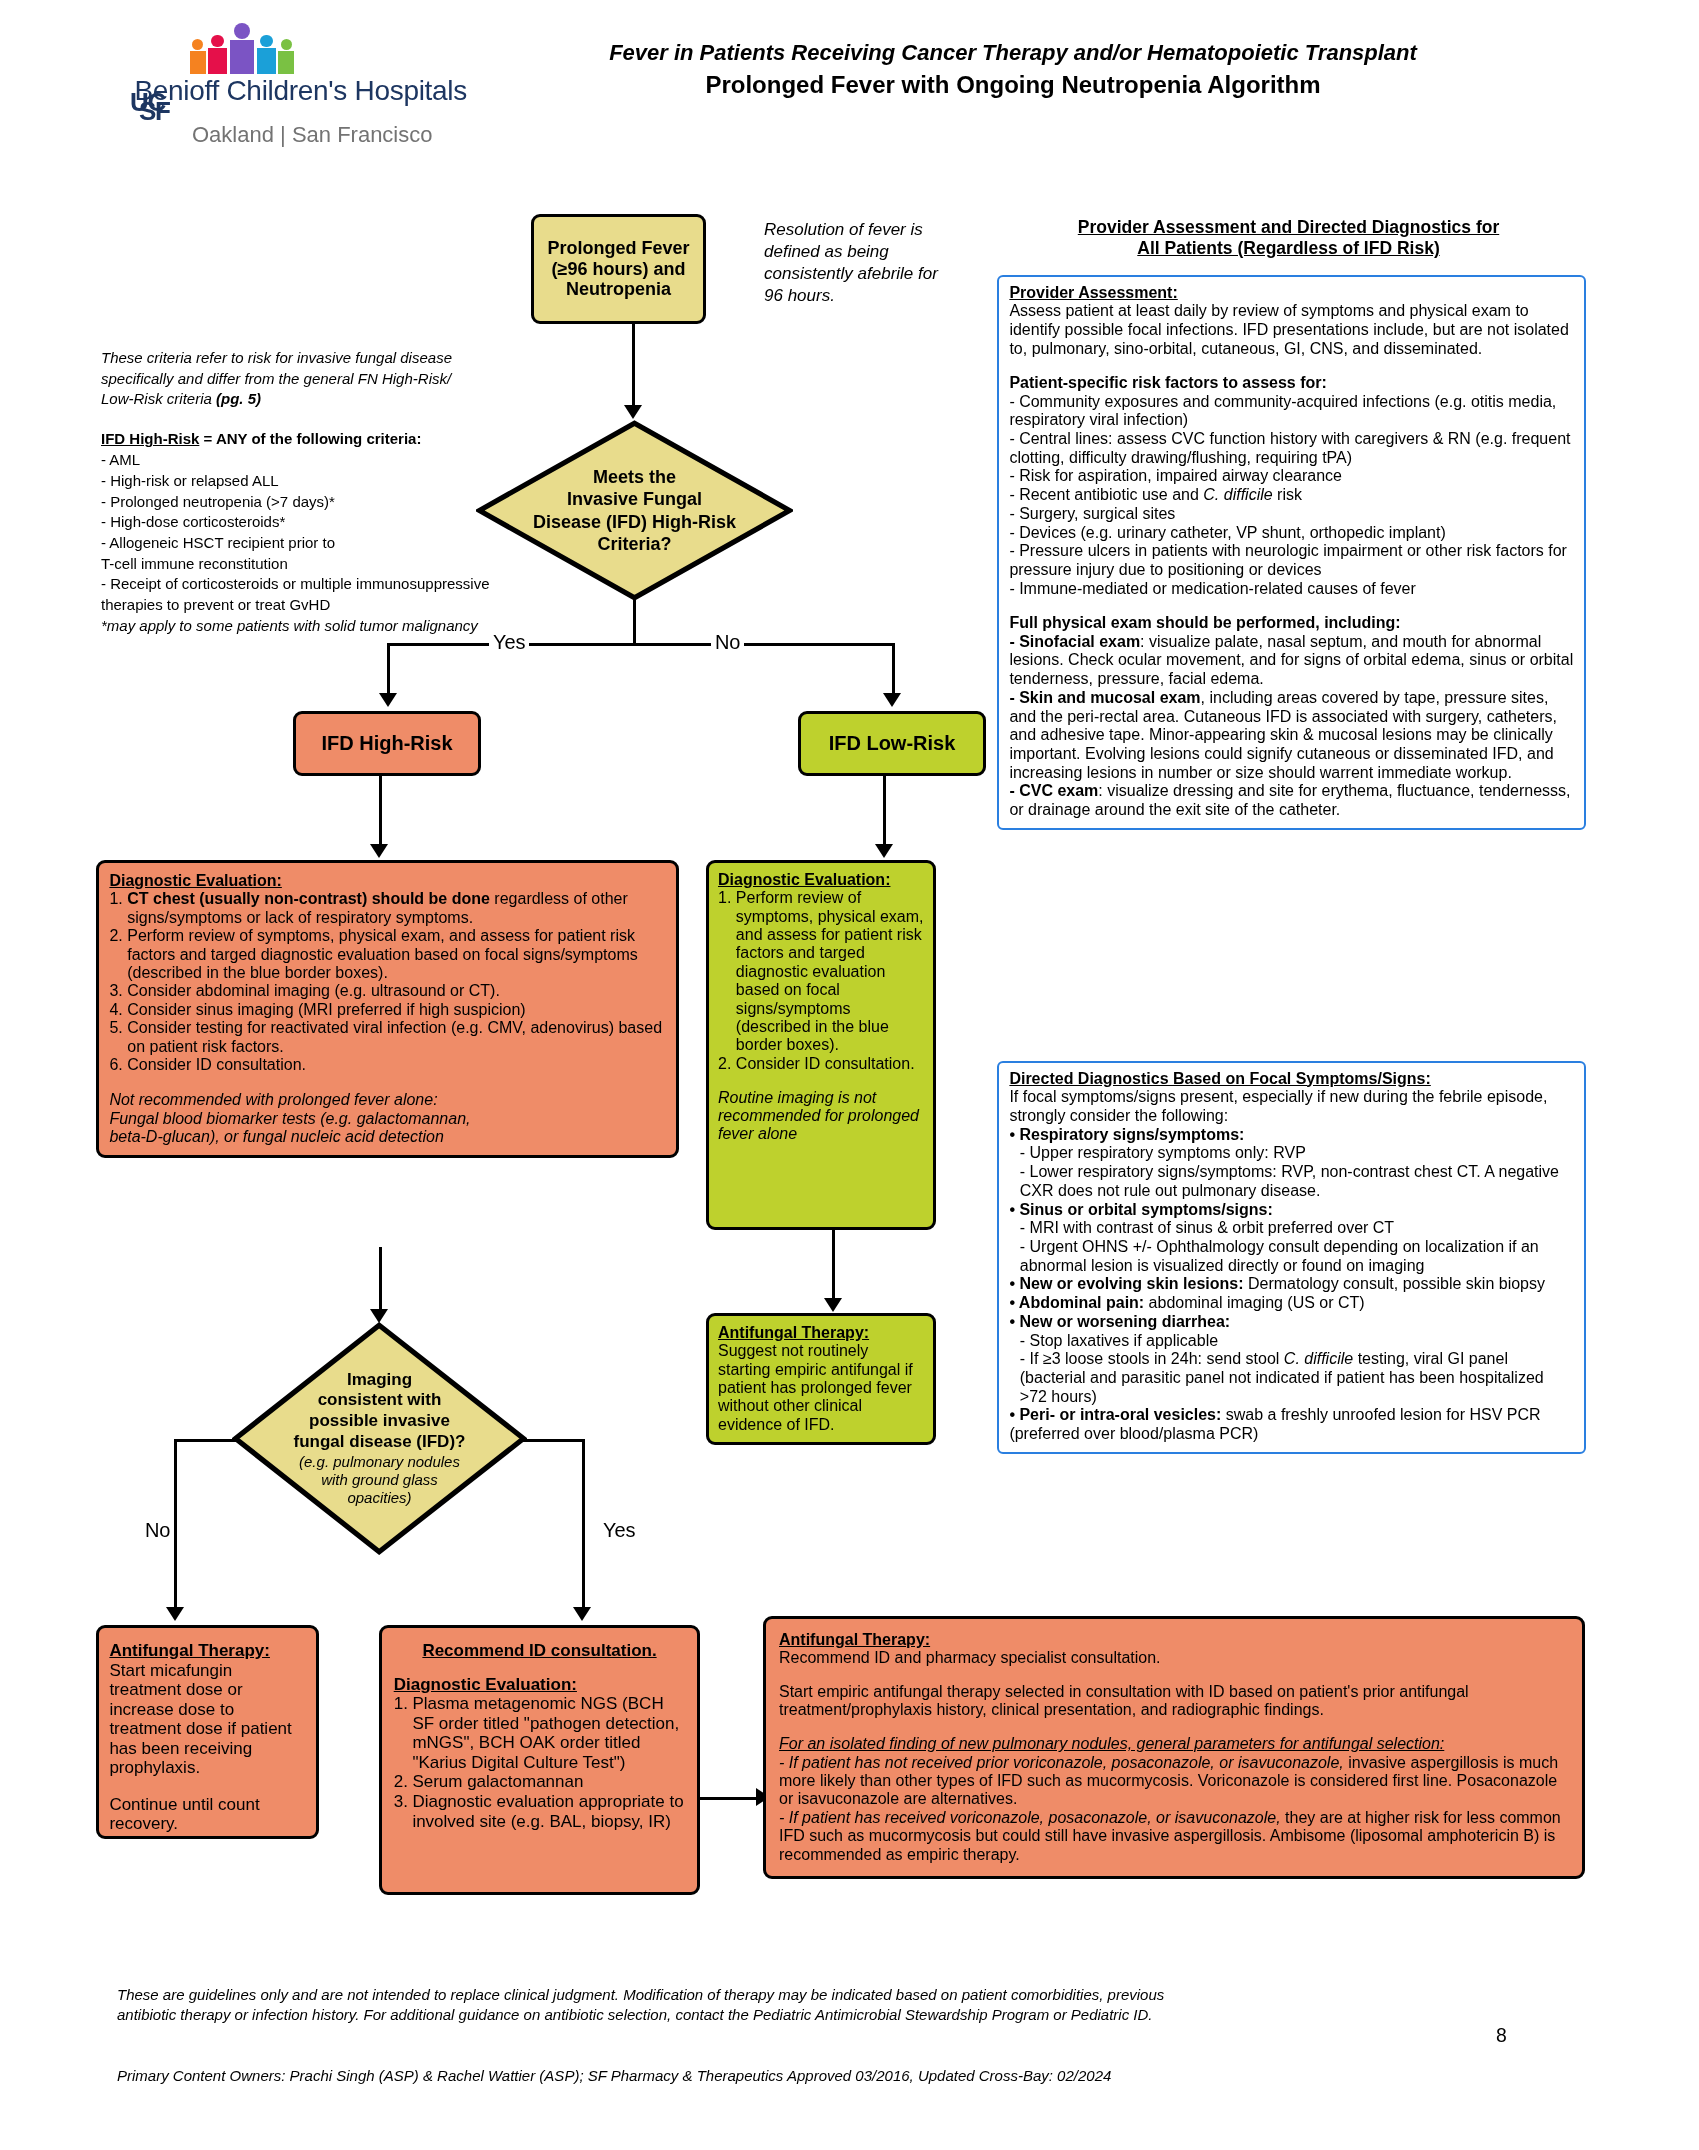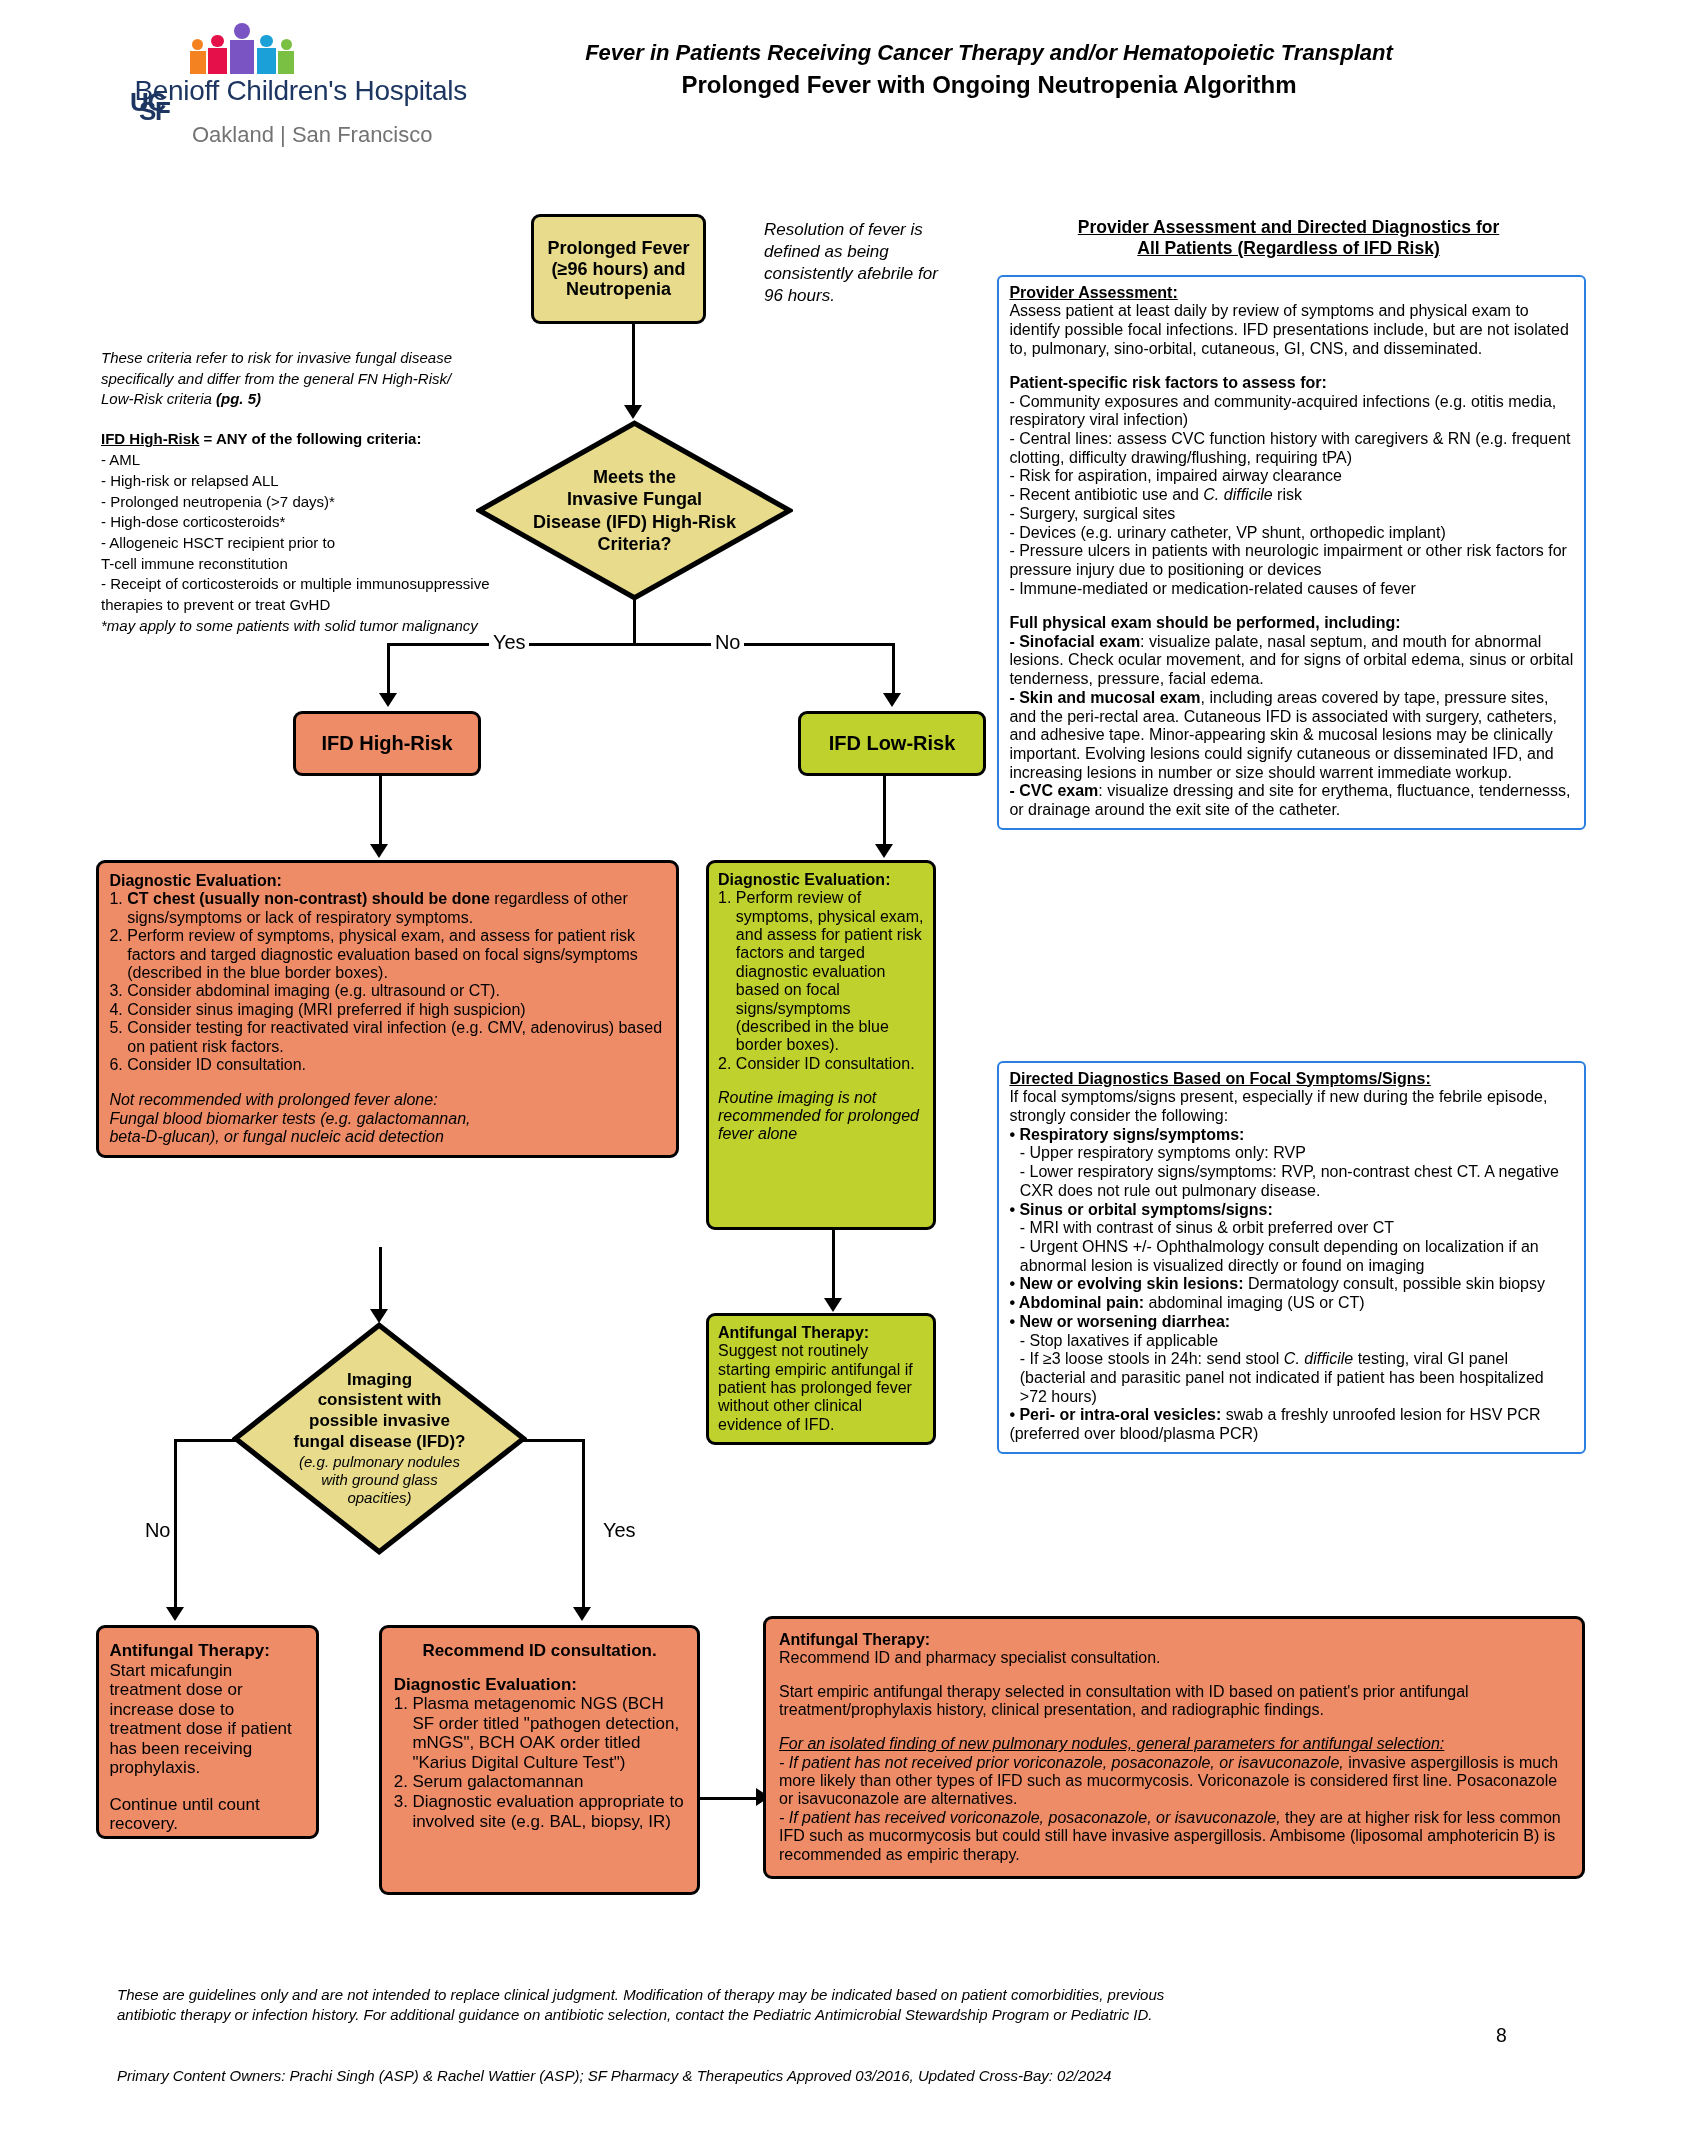--- a/index.html
+++ b/index.html
@@ -23,35 +23,35 @@
   .ucsf-row { display:flex; align-items:center; margin-top:1.3px; }
   .ucsf-mark {
     font-weight:bold; font-size:26px; color:#1d3661;
     letter-spacing:-1.3px; line-height:0.85; position:relative; width:62px;
   }
   .ucsf-mark .l1 { position:absolute; left:0; top:0; }
   .ucsf-mark .l2 { position:absolute; left:9px; top:8.4px; }
   .benioff { font-size:28px; color:#1d3661; letter-spacing:-0.3px; white-space:nowrap;}
   .oakland { font-size:22px; color:#737373; margin-left:62px; margin-top:15px; }
 
-  #title-block { left: 484px; top: 40px; width: 1010px; }
+  #title-block { left: 508px; top: 40px; width: 1010px; }
   .title-line1 { font-weight:bold; font-style:italic; font-size:22px; text-align:center; }
   .title-line2 { font-weight:bold; font-size:24px; text-align:center; margin-top:5.2px; }
 
   
   .node {
     border: 3.2px solid #000;
     border-radius: 9px;
     padding: 6.5px 9px;
     line-height: 1.15;
   }
   .yellow { background:#e8dc8c; }
   .salmon { background:#ef8c68; }
   .green  { background:#bed12d; }
-  .node-title { font-weight:bold; }
+  .node-title { font-weight:bold;text-decoration:underline; }
 
   .diamond-wrap { position:absolute; }
   .diamond-wrap svg { position:absolute; left:0; top:0; }
   .diamond-text {
     position:absolute; left:0; top:0; width:100%; height:100%;
     display:flex; flex-direction:column; align-items:center; justify-content:center;
     text-align:center; font-weight:bold; pointer-events:none;
   }
 
   

